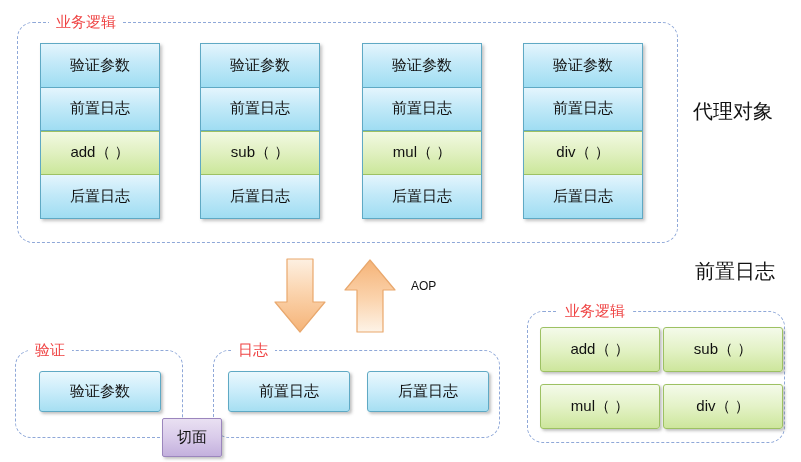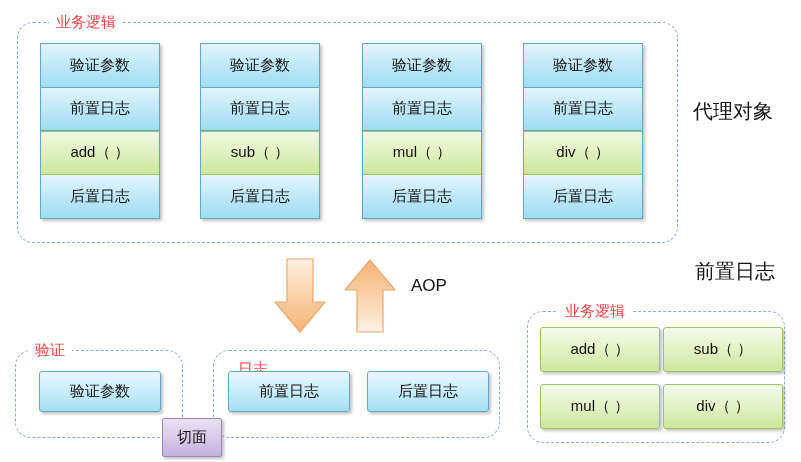--- a/index.html
+++ b/index.html
@@ -29,21 +29,21 @@
   }
 
   
   .free-label {
     position: absolute;
     font-size: 20px;
     color: #111111;
     white-space: nowrap;
     line-height: 20px;
   }
-  .free-label.latin { font-size: 17px; }
+  .free-label.latin { font-size: 12px; }
 
   
   .stack {
     position: absolute;
     width: 120px;
     border: 1px solid #5fa9c4;
     box-shadow: 2px 2px 3px rgba(120,120,120,0.45);
     background: #ffffff;
   }
   .cell {
@@ -164,21 +164,21 @@
   <div class="free-label latin" style="left:411px; top:276px;">AOP</div>
 
   <div class="free-label" style="left:695px; top:261px;">前置日志</div>
 
   <div class="group" style="left:15px; top:350px; width:168px; height:88px;"></div>
   <div class="group-label" style="left:28px; top:341px;">验证</div>
 
   <div class="box blue" style="left:39px; top:371px; width:122px; height:41px;">验证参数</div>
 
   <div class="group" style="left:213px; top:350px; width:287px; height:88px;"></div>
-  <div class="group-label" style="left:231px; top:341px;margin-top:19px;">日志</div>
+  <div class="group-label" style="left:231px; top:341px;">日志</div>
 
   <div class="box blue" style="left:228px; top:371px; width:122px; height:41px;">前置日志</div>
   <div class="box blue" style="left:367px; top:371px; width:122px; height:41px;">后置日志</div>
 
   <div class="box purple" style="left:162px; top:418px; width:60px; height:39px;">切面</div>
 
   <div class="group" style="left:527px; top:311px; width:258px; height:132px;"></div>
   <div class="group-label" style="left:558px; top:302px;">业务逻辑</div>
 
   <div class="box green" style="left:540px; top:327px; width:120px; height:45px;">add（ ）</div>

